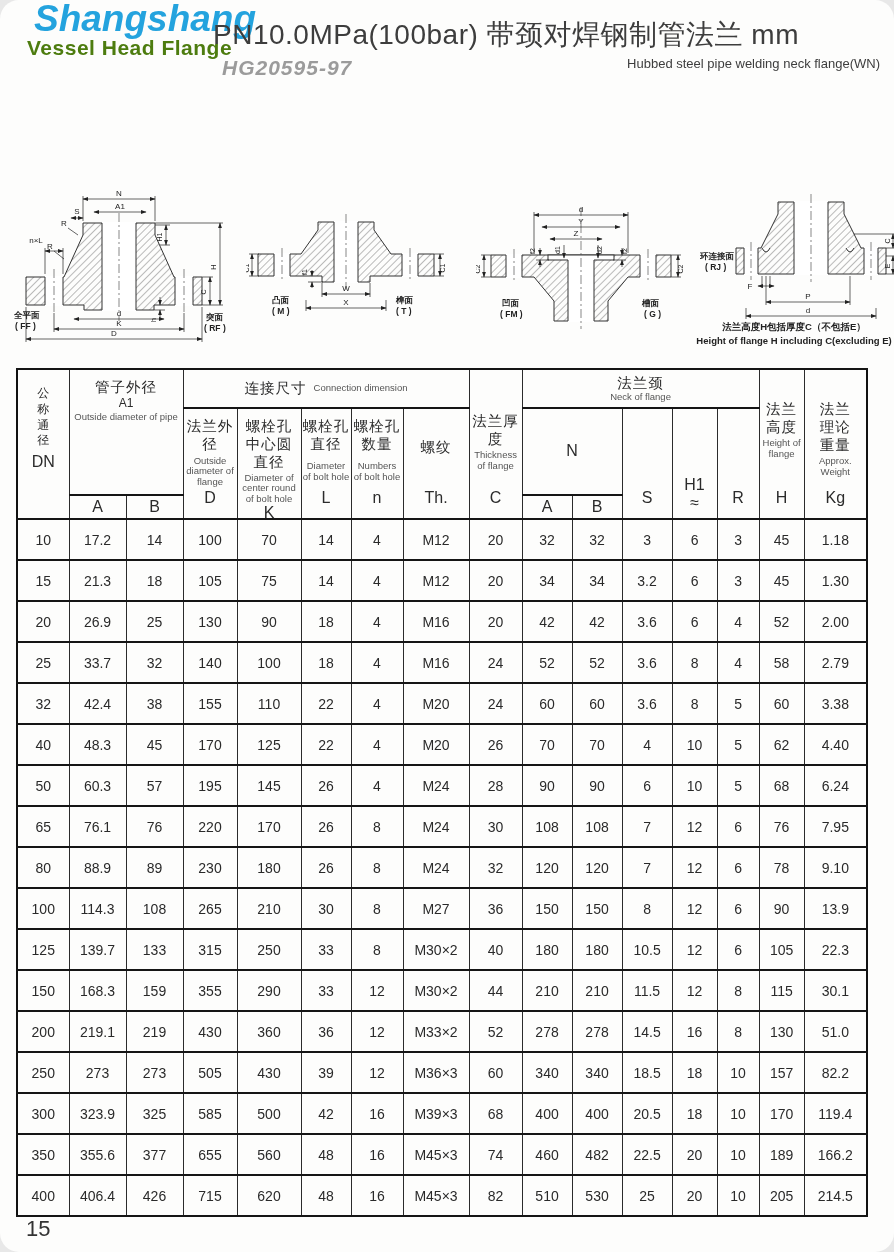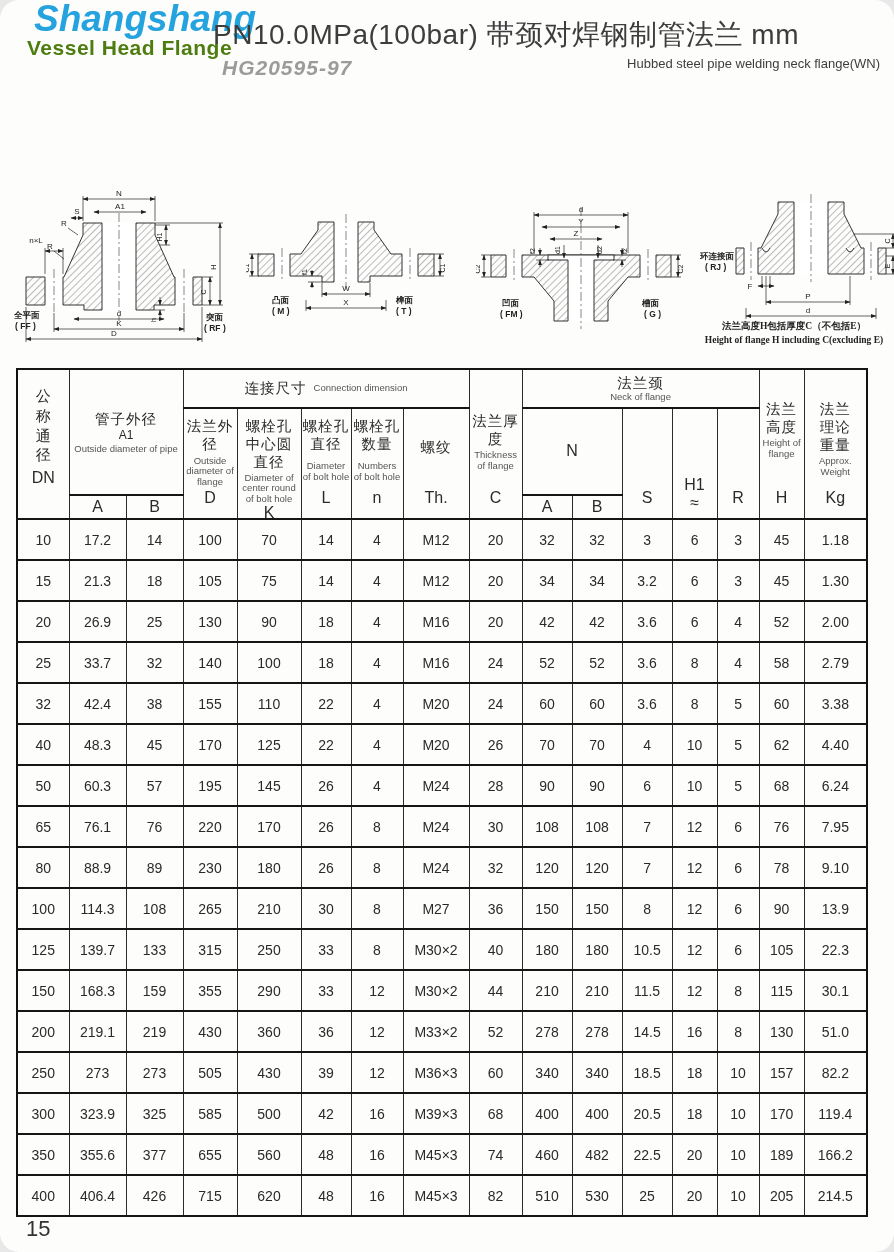--- a/index.html
+++ b/index.html
@@ -15,37 +15,37 @@
   .title-main { position:absolute; left:213px; top:16px; font-size:28px; color:#3d3d3d; letter-spacing:0.5px; white-space:nowrap; }
   .title-std { position:absolute; left:222px; top:56px; font-size:21px; font-weight:bold; font-style:italic; color:#9b9b9b; letter-spacing:1px; }
   .title-sub { position:absolute; right:14px; top:56px; font-size:13px; color:#3d3d3d; }
   
   .dwg { position:absolute; }
   .dwg text { font-family:"Liberation Sans","DejaVu Sans",sans-serif; fill:#222; }
   .dwg .dim { font-size:8px; }
   .dwg .dimS { font-size:7px; }
   .dwg .face { font-size:8.5px; font-weight:bold; }
   .cap { position:absolute; left:694px; top:320px; width:200px; text-align:center;
-         font-size:9.5px; font-weight:bold; color:#222; line-height:1.45;font-family:Liberation Serif, serif; }
+         font-size:9.5px; font-weight:bold; color:#222; line-height:1.45; }
   
   table.spec { position:absolute; left:16px; top:368px; width:850px; border-collapse:collapse; table-layout:fixed;
                border:2.5px solid #111; }
   table.spec td, table.spec th {
     border-left:1px solid #2b2b2b; border-right:1px solid #2b2b2b;
     border-top:2px solid #151515; border-bottom:2px solid #151515;
     text-align:center; vertical-align:middle; padding:0; font-weight:normal;
   }
   table.spec tbody td { height:41px; font-size:14px; color:#2a2a2a; }
   .zh { font-size:14.5px; letter-spacing:1px; line-height:1.25; }
   .en { font-size:9.5px; color:#555; line-height:1.1; margin-top:2px; }
   .letter { font-size:16px; }
   .vfill { display:flex; flex-direction:column; align-items:center; height:100%; }
   .h148 { height:148px; } .h108 { height:108px; } .h68 { height:68px; } .h40 { height:28px; }
   .cell-dn { padding-top:16px; }
-  .cell-dn .vert { width:17px; font-size:15px; line-height:1.32; word-break:break-all; letter-spacing:0; }
+  .cell-dn .vert { width:17px; font-size:12px; line-height:1.32; word-break:break-all; letter-spacing:0; }
   .cell-dn .letter { margin-top:4px; }
   .grp-top { display:flex; align-items:center; justify-content:center; gap:7px; height:37px; }
   .grp-top .en { margin-top:0; }
   .col-head { justify-content:space-between; padding:7px 1px 11px; }
   .bottom-letter { justify-content:flex-end; padding-bottom:11px; }
   .tall-head { justify-content:flex-start; padding-top:26px; }
   .tall-head .letter { margin-top:auto; margin-bottom:11px; }
   .w3 { max-width:3.2em; margin:0 auto; }
   .pageno { position:absolute; left:26px; top:1216px; font-size:22px; color:#333; }
 </style>
@@ -311,21 +311,21 @@
     </colgroup>
     <thead>
       <tr>
         <td rowspan="3">
           <div class="vfill h148 cell-dn">
             <div class="vert">公称通径</div>
             <div class="letter">DN</div>
           </div>
         </td>
         <td colspan="2" rowspan="2">
-          <div class="vfill h108" style="justify-content:center">
+          <div class="vfill h108" style="justify-content:flex-start">
             <div class="zh">管子外径</div>
             <div style="font-size:12px">A1</div>
             <div class="en">Outside diameter of pipe</div>
           </div>
         </td>
         <td colspan="5">
           <div class="grp-top">
             <span class="zh">连接尺寸</span>
             <span class="en">Connection dimension</span>
           </div>

